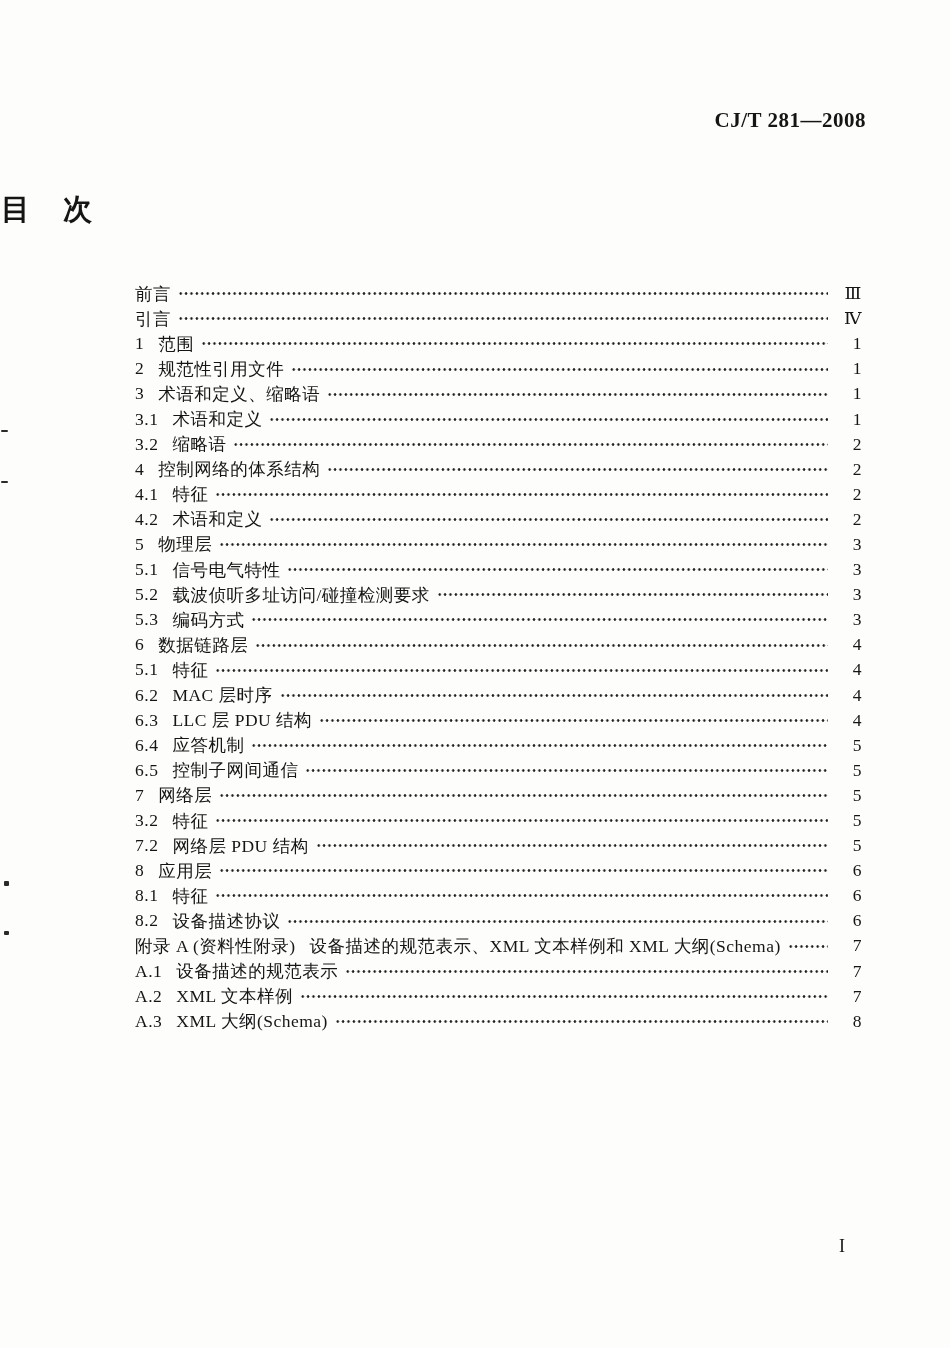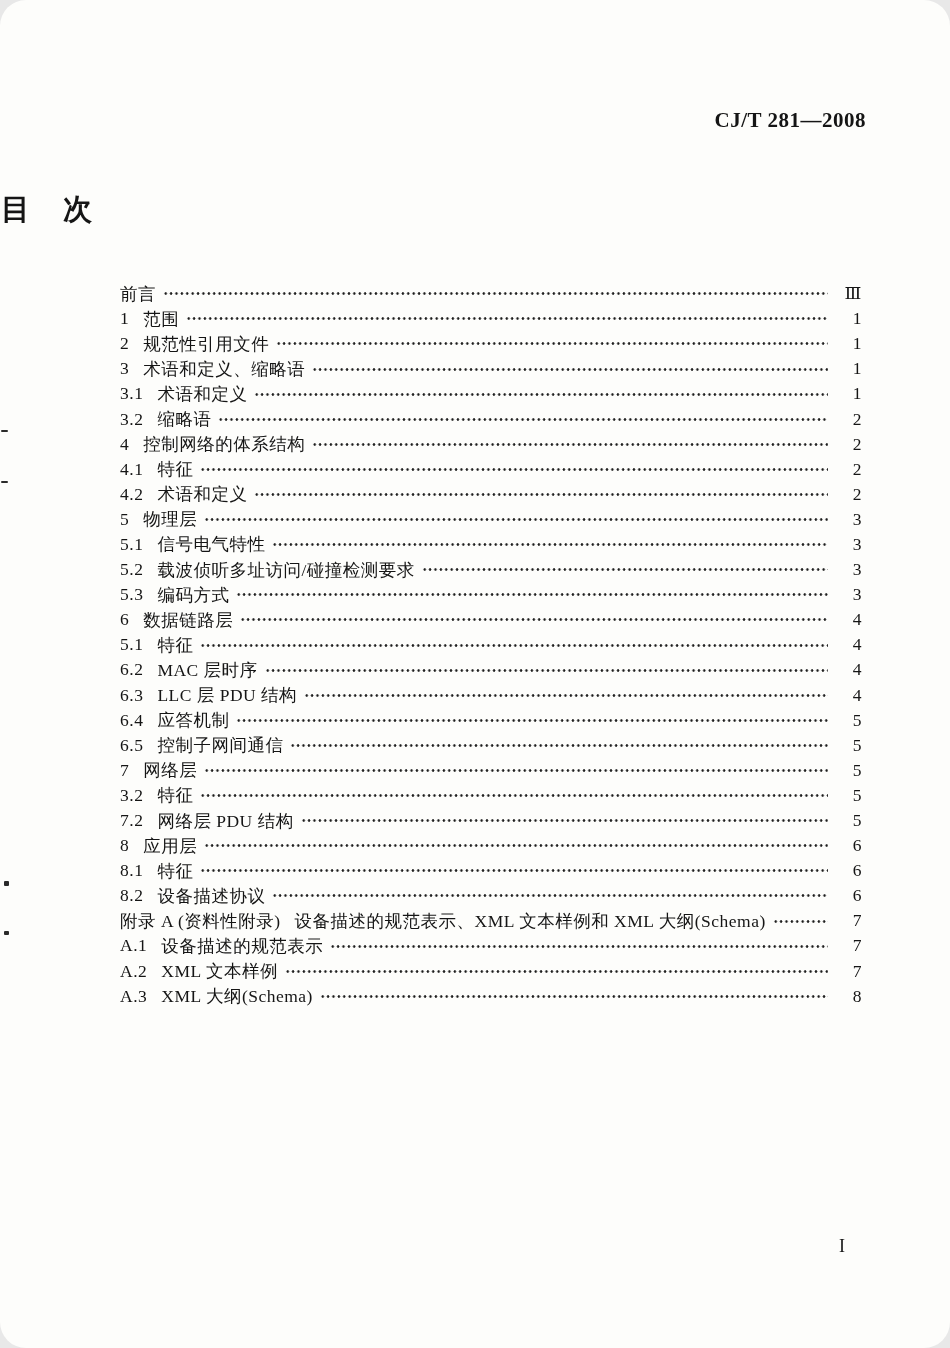--- a/index.html
+++ b/index.html
@@ -9,21 +9,20 @@
   }
   .page {
     position: relative;
     width: 950px;
     height: 1348px;
     margin: 0 auto;
     background: #fdfdfb;
     color: #151515;
     font-family: "Liberation Serif", "DejaVu Serif", serif;
     overflow: hidden;
-    border-radius: 26px;
   }
   .std-code {
     position: absolute;
     top: 108px;
     right: 84px;
     font-size: 21px;
     font-weight: bold;
     letter-spacing: 0.5px;
     white-space: nowrap;
   }
@@ -43,20 +42,21 @@
     left: 120px;
     width: 742px;
   }
   .toc-row {
     display: flex;
     align-items: center;
     height: 25.1px;
     font-size: 17.5px;
     letter-spacing: 0.5px;
     white-space: nowrap;
+    margin-left: 15px;
   }
   .toc-num {
     margin-right: 14px;
     white-space: nowrap;
   }
   .toc-num:empty { display: none; }
   .toc-label { white-space: nowrap; }
   .leader {
     flex: 1 1 auto;
     align-self: stretch;
@@ -99,20 +99,26 @@
   <div class="doc-title">目　次</div>
 
   <div class="toc">
   <div class="toc-row">
 
     <span class="toc-label">前言</span>
     <span class="leader"></span>
     <span class="toc-page">Ⅲ</span>
   </div>
 
+  <div class="toc-row">
+
+    <span class="toc-label">引言</span>
+    <span class="leader"></span>
+    <span class="toc-page">Ⅳ</span>
+  </div>
 
   <div class="toc-row">
     <span class="toc-num">1</span>
     <span class="toc-label">范围</span>
     <span class="leader"></span>
     <span class="toc-page">1</span>
   </div>
 
   <div class="toc-row">
     <span class="toc-num">2</span>

